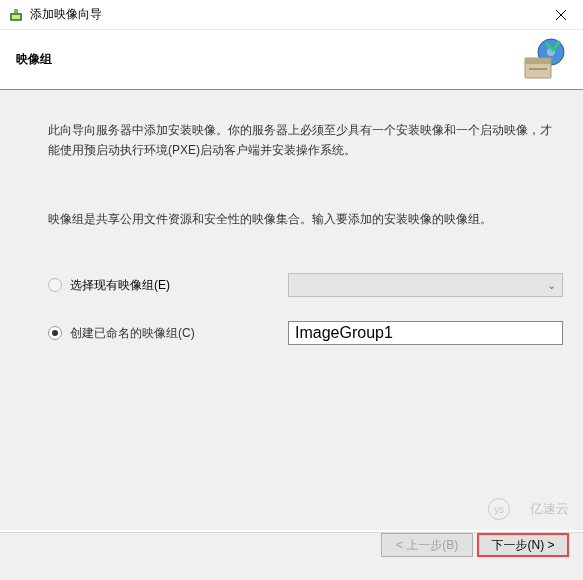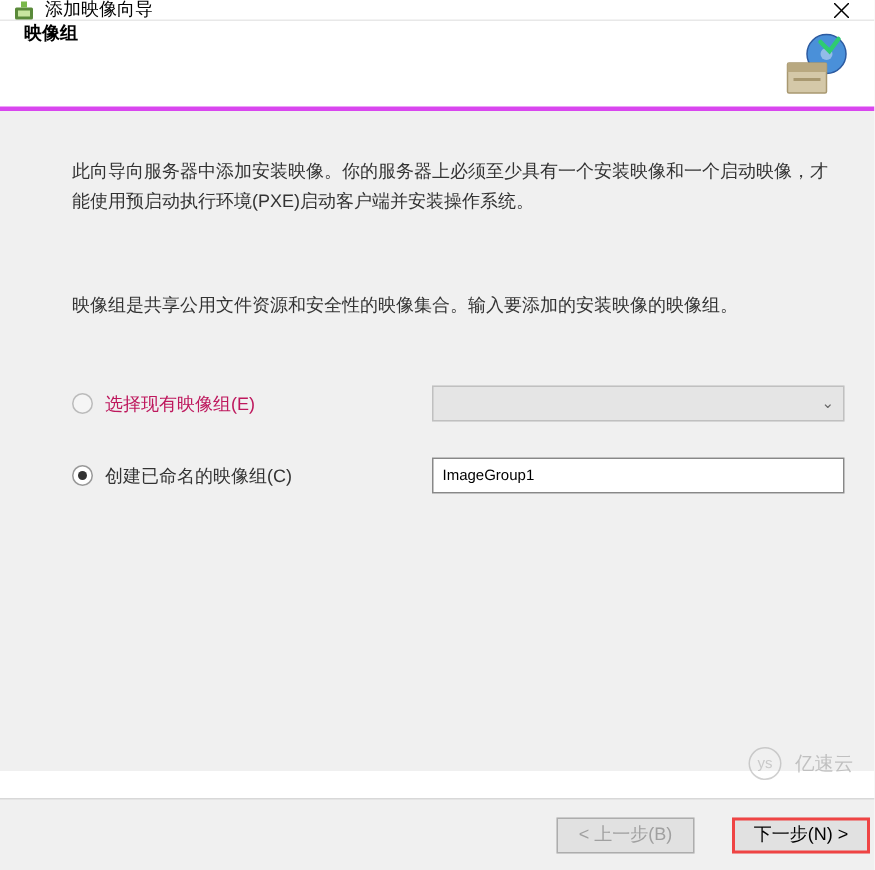--- a/index.html
+++ b/index.html
@@ -6,21 +6,21 @@
     body {
       font-family: 'Microsoft YaHei', 'Segoe UI', Tahoma, sans-serif;
       font-size: 12px;
       background: #fff;
       width: 583px;
       height: 580px;
       overflow: hidden;
       position: relative;
     }
     .titlebar {
-      height: 14px;
+      height: 30px;
       display: flex;
       align-items: center;
       padding: 0 0 0 8px;
       background: #fff;
       border-bottom: 1px solid #e8e8e8;
     }
     .titlebar-icon {
       width: 16px;
       height: 16px;
       margin-right: 6px;
@@ -39,22 +39,23 @@
       font-size: 14px;
       color: #000;
       background: transparent;
       border: none;
       cursor: pointer;
     }
     .header-area {
       height: 60px;
       background: #fff;
       display: flex;
+      align-items: center;
       padding: 0 16px;
-      border-bottom: 3px solid #d946ef;
+      border-bottom: 1px solid #d946ef;
       position: relative;
     }
     .header-title {
       font-size: 12px;
       font-weight: bold;
       color: #000;
       flex: 1;
     }
     .header-icon {
       width: 48px;
@@ -107,58 +108,58 @@
       content: '';
       position: absolute;
       width: 6px;
       height: 6px;
       background: #333;
       border-radius: 50%;
       top: 3px;
       left: 3px;
     }
     .radio-label { font-size: 12px; color: #333; }
-    .radio-label.disabled { color: #be185d; }
+    .radio-label.disabled { color: #000000; }
     .select-field {
       flex: 1;
       height: 24px;
       background: #e5e5e5;
       border: 1px solid #c0c0c0;
       position: relative;
     }
     .select-arrow {
       position: absolute;
       right: 6px;
       top: 50%;
       transform: translateY(-50%);
       font-size: 10px;
       color: #666;
     }
     .text-input {
       flex: 1;
       height: 24px;
       border: 1px solid #888;
       padding: 2px 6px;
-      font-size: 10px;
+      font-size: 16px;
       font-family: inherit;
       background: #fff;
     }
     .button-bar {
       position: absolute;
       bottom: 0;
       left: 0;
       right: 0;
       height: 48px;
       background: #f0f0f0;
       border-top: 1px solid #d8d8d8;
       display: flex;
-      align-items: center;
+      align-items: flex-start;
       justify-content: flex-end;
-      padding: 0 3px;
-      gap: 25px;
+      padding: 0 14px;
+      gap: 4px;
     }
     .btn {
       min-width: 92px;
       height: 24px;
       border: 1px solid #adadad;
       background: #e1e1e1;
       font-size: 12px;
       font-family: inherit;
       cursor: pointer;
       padding: 0 12px;
@@ -171,21 +172,21 @@
       border: 2px solid #ef4444;
       background: #e1e1e1;
     }
     .watermark {
       position: absolute;
       bottom: 60px;
       right: 14px;
       opacity: 0.55;
       display: flex;
       align-items: center;
-      gap: 9px;
+      gap: 20px;
       font-size: 13px;
       color: #999;
     }
     .watermark-circle {
       width: 22px;
       height: 22px;
       border: 1.5px solid #aaa;
       border-radius: 50%;
       display: flex;
       align-items: center;

